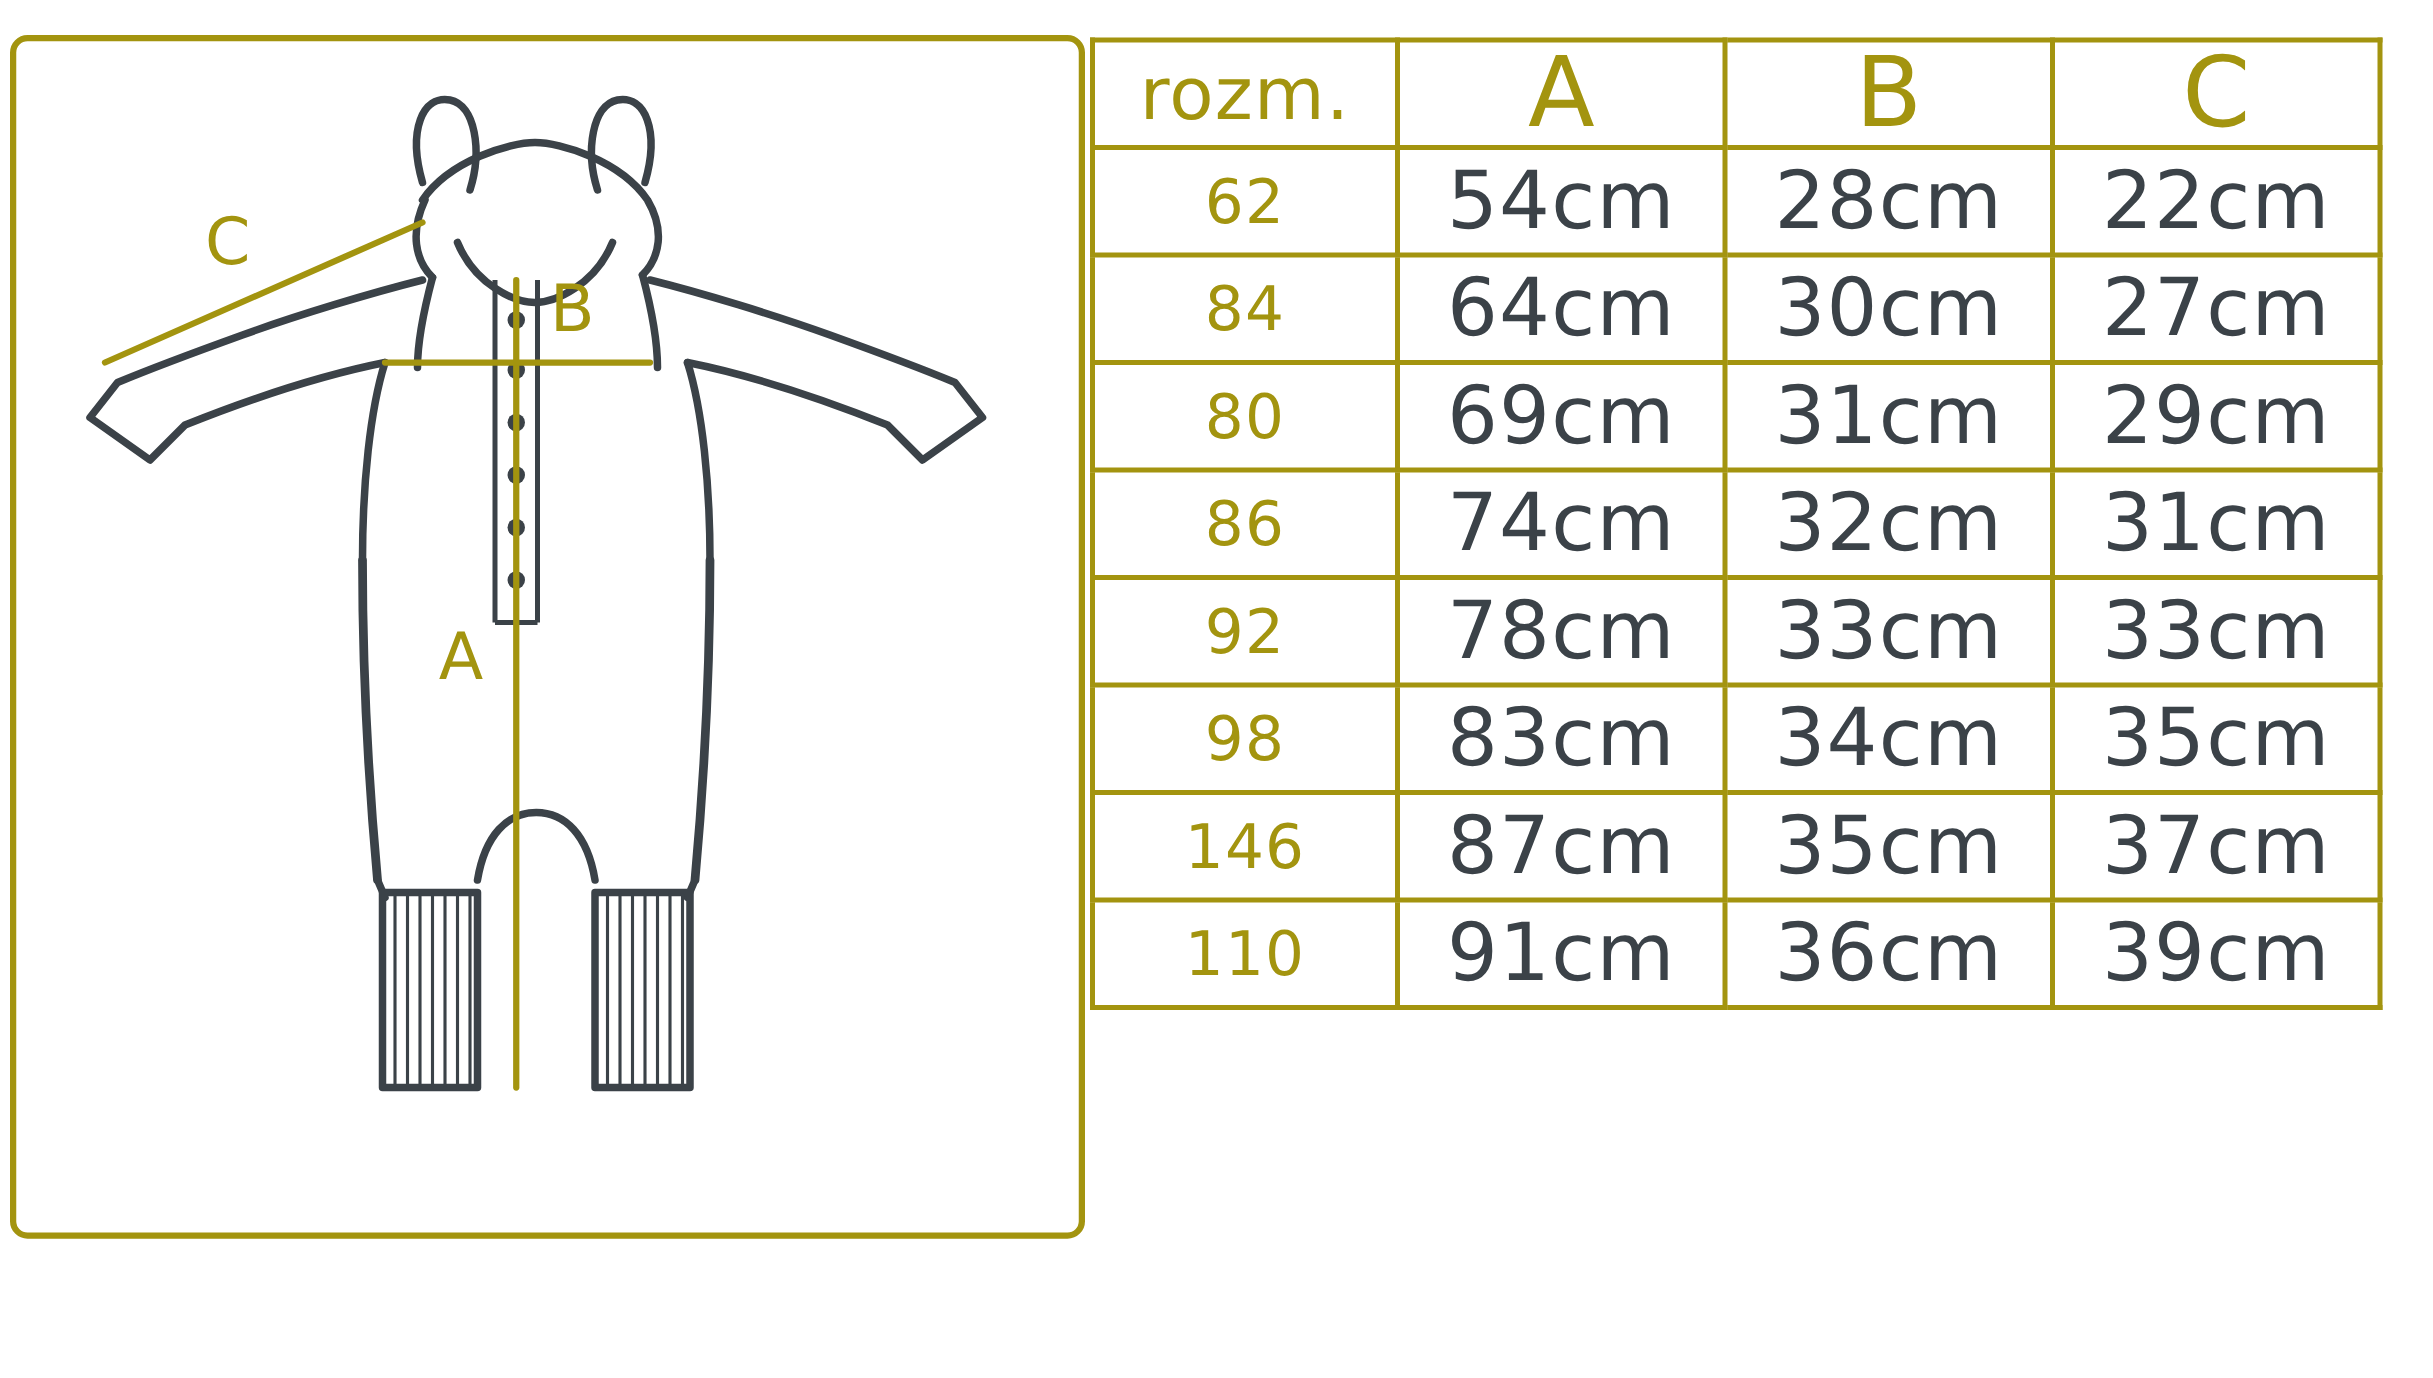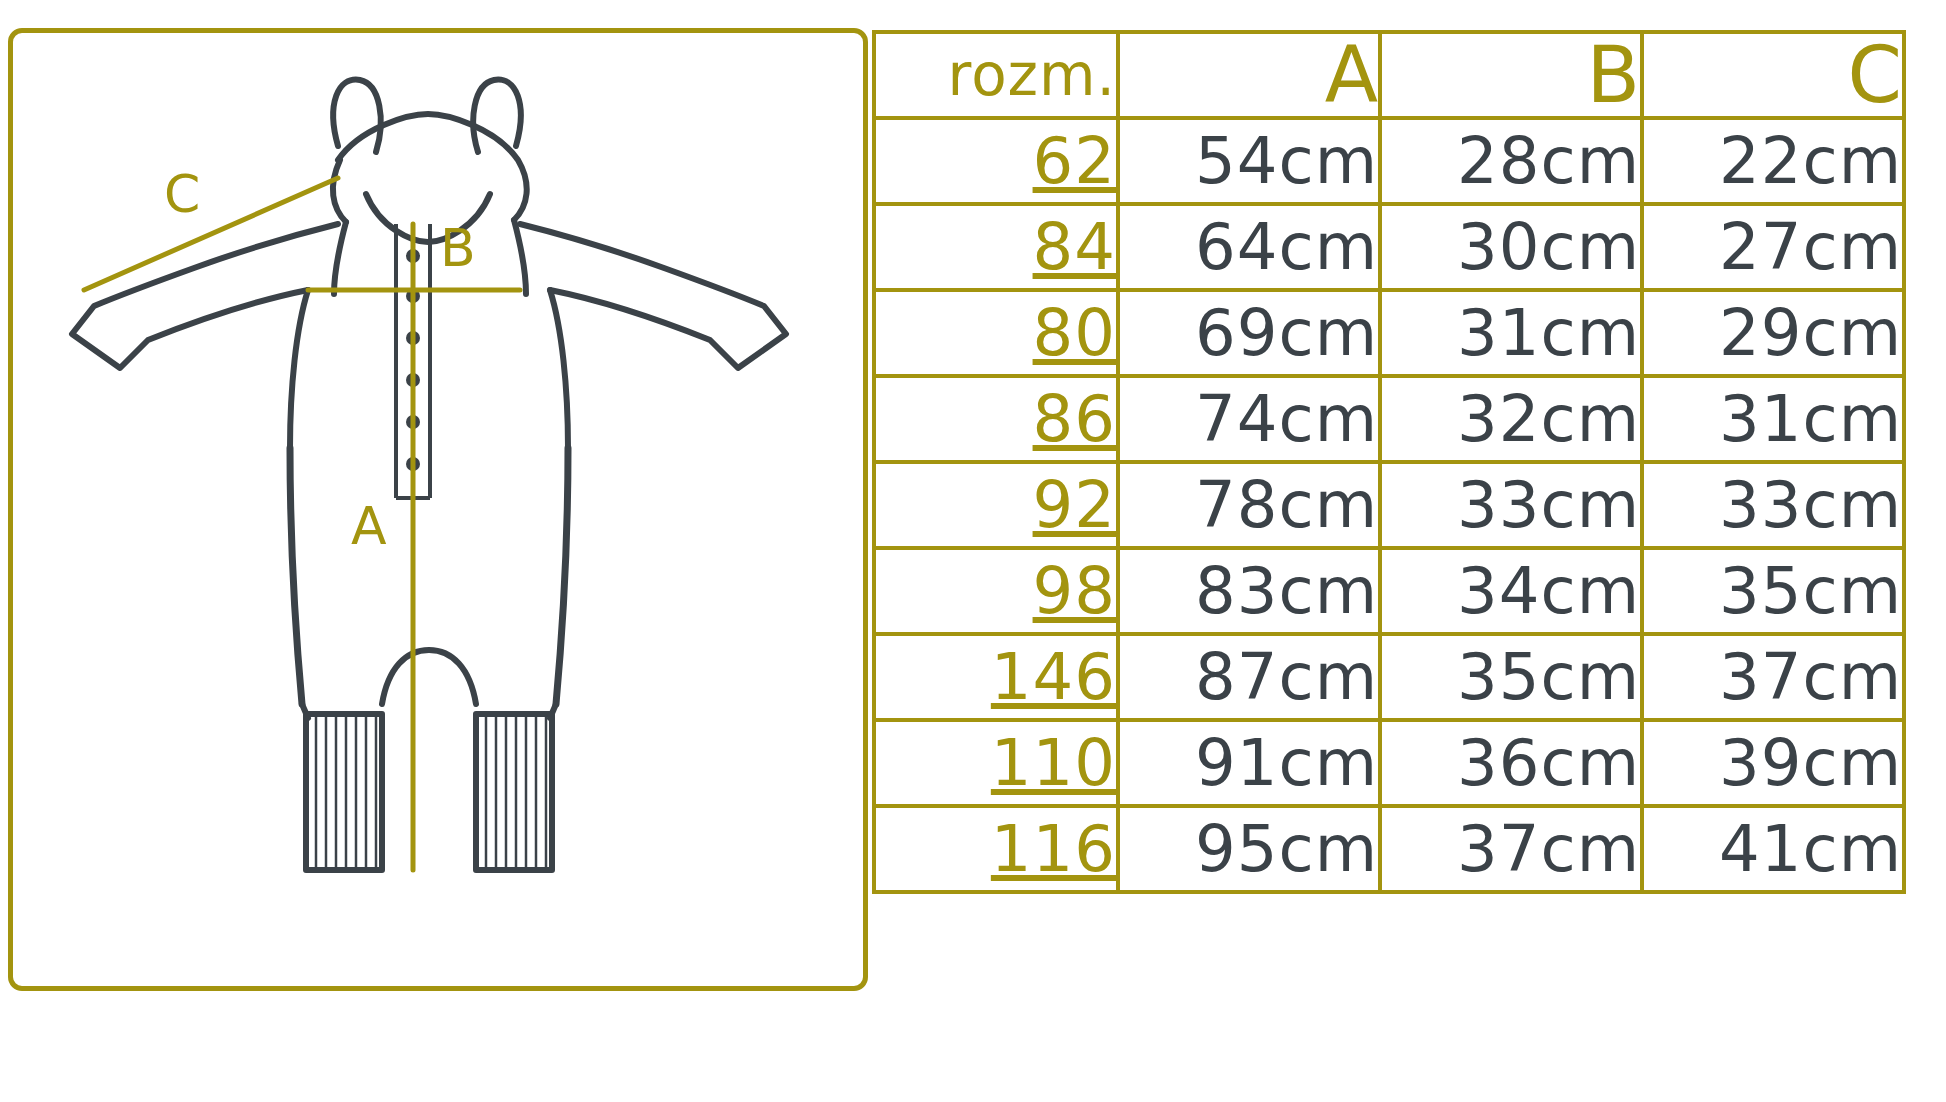--- a/index.html
+++ b/index.html
@@ -51,42 +51,41 @@
     border-collapse: collapse;
     width: 1030px;
     table-layout: fixed;
   }
   table.size-table col.c-size { width: 244px; }
   table.size-table col.c-val  { width: 262px; }
 
   table.size-table th,
   table.size-table td {
     border: 4px solid #a3940f;
-    text-align: right;
+    text-align: center;
     padding: 0;
     height: 82px;
     vertical-align: middle;
     font-weight: 400;
   }
   
   table.size-table th.head-size {
     font-size: 58px;
     color: #a3940f;
     letter-spacing: 1px;
   }
   table.size-table th.head-letter {
     font-size: 78px;
     color: #a3940f;
     line-height: 0.9;
   }
   table.size-table td.size-cell {
-    font-size: 64px;
+    font-size: 49px;
     color: #a3940f;
     letter-spacing: 1px;
-    text-decoration: underline;
   }
   table.size-table td.val-cell {
     font-size: 64px;
     color: #3b4248;
     letter-spacing: 1px;
   }
 
   
   table.size-table tr > *:first-child { border-left-width: 4px; }
 </style>
@@ -241,23 +240,17 @@
           <td class="val-cell">87cm</td>
           <td class="val-cell">35cm</td>
           <td class="val-cell">37cm</td>
         </tr>
         <tr>
           <td class="size-cell">110</td>
           <td class="val-cell">91cm</td>
           <td class="val-cell">36cm</td>
           <td class="val-cell">39cm</td>
         </tr>
-        <tr>
-          <td class="size-cell">116</td>
-          <td class="val-cell">95cm</td>
-          <td class="val-cell">37cm</td>
-          <td class="val-cell">41cm</td>
-        </tr>
       </tbody>
     </table>
   </div>
 
 </div>
 
 </body></html>

